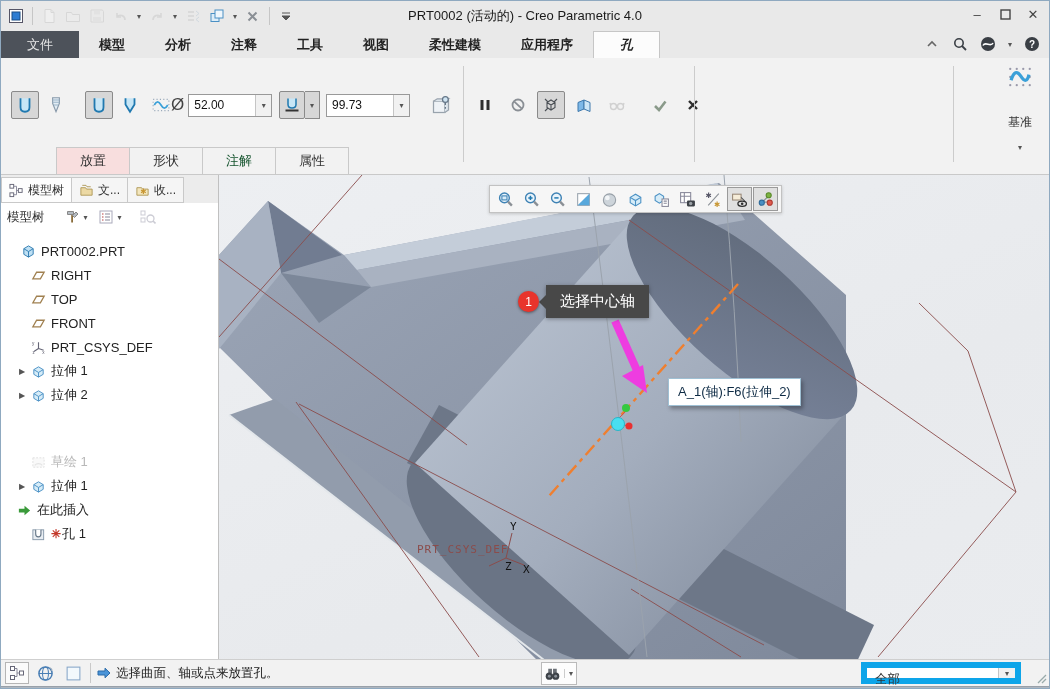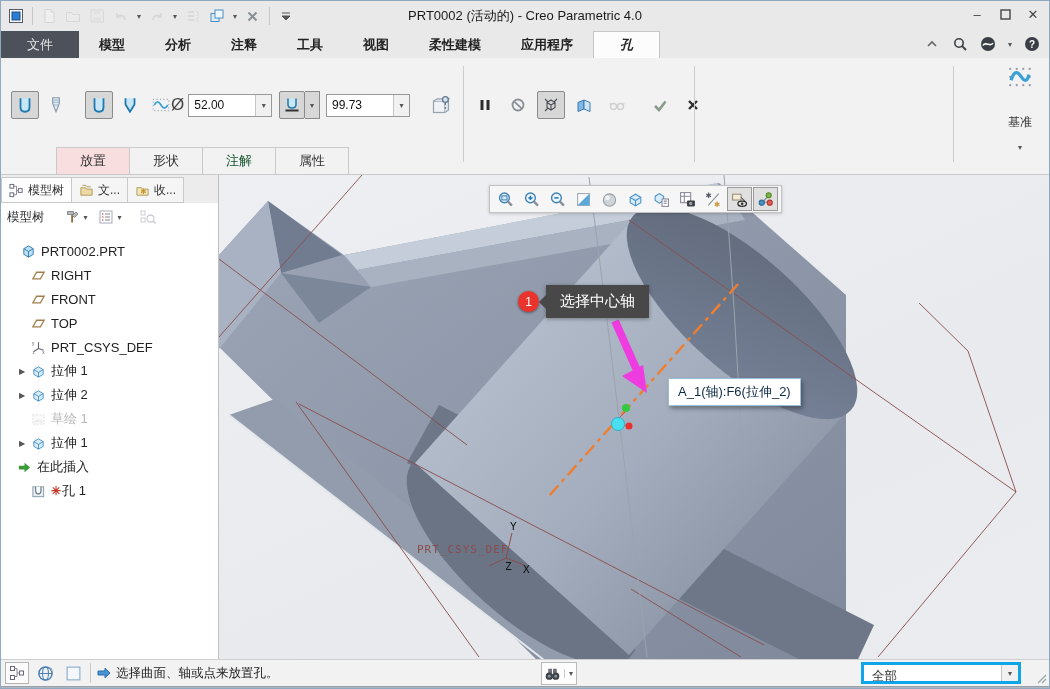--- a/index.html
+++ b/index.html
@@ -75,21 +75,21 @@
   .csys-label{position:absolute;left:198px;top:368px;font-family:"DejaVu Sans Mono",monospace;font-size:11px;color:#8b4c4b;letter-spacing:1px;z-index:2;}
   .axl{position:absolute;font-size:11px;color:#111;z-index:2;font-family:"DejaVu Sans Mono",monospace;}
 
   
   .statusbar{height:27px;background:#f2f2f2;border-top:1px solid #cfcfcf;display:flex;align-items:center;padding:0 4px;position:relative;}
   .sb-btn{width:24px;height:22px;display:flex;align-items:center;justify-content:center;}
   .sb-btn.boxed{border:1px solid #b5b5b5;background:#fbfbfb;}
   .sb-sep{width:1px;height:20px;background:#c9c9c9;margin:0 5px;}
   .sb-msg{font-size:12.5px;color:#222;margin-left:4px;}
   .find-box{position:absolute;left:540px;display:flex;align-items:center;border:1px solid #bbb;background:#fdfdfd;height:23px;padding:0 2px;}
-  .filter-combo{position:absolute;right:28px;display:flex;align-items:stretch;border:3px solid #0ea5e9;background:#fff;height:22px;width:160px;}
+  .filter-combo{position:absolute;right:28px;display:flex;align-items:stretch;border:6px solid #0ea5e9;background:#fff;height:22px;width:160px;}
   .filter-combo .val{flex:1;padding:3px 8px;font-size:12.5px;}
   .filter-combo .dd{width:17px;background:#f1f1f1;border-left:1px solid #c5c5c5;display:flex;align-items:center;justify-content:center;}
   .grip{position:absolute;right:2px;bottom:2px;}
   .winbottom{height:4px;background:#aeb6bf;border-top:1px solid #98a0a9;}
   svg{display:block;}
 </style>
 </head>
 <body>
 
 <div id="app">
@@ -450,30 +450,30 @@
             </span>
             <span>RIGHT</span>
           </div>
           <div class="trow" style="padding-left: 14px;">
             <span class="tw"></span>
             <span class="ticon">
               <svg width="15" height="15" viewBox="0 0 16 16">
                 <path d="M2 11.5l4-7h8l-4 7z" fill="none" stroke="#a08050" stroke-width="1.4"></path>
               </svg>
             </span>
-            <span>FRONT</span>
+            <span>TOP</span>
           </div>
           <div class="trow" style="padding-left: 14px;">
             <span class="tw"></span>
             <span class="ticon">
               <svg width="15" height="15" viewBox="0 0 16 16">
                 <path d="M2 11.5l4-7h8l-4 7z" fill="none" stroke="#a08050" stroke-width="1.4"></path>
               </svg>
             </span>
-            <span>TOP</span>
+            <span>FRONT</span>
           </div>
           <div class="trow" style="padding-left: 14px;">
             <span class="tw"></span>
             <span class="ticon">
               <svg width="15" height="15" viewBox="0 0 16 16">
                 <path d="M8 2.5v6.5M8 9L3.5 12M8 9l5.5 2" fill="none" stroke="#667" stroke-width="1.2"></path>
                 <text x="1" y="5" font-size="5" fill="#556">y</text>
                 <text x="1.5" y="14.5" font-size="5" fill="#556">z</text>
                 <text x="12" y="15" font-size="5" fill="#556">x</text>
               </svg>
@@ -493,21 +493,21 @@
           <div class="trow" style="padding-left: 14px;">
             <span class="tw">▶</span>
             <span class="ticon">
               <svg width="15" height="15" viewBox="0 0 16 16">
                 <path d="M3 6l5-3 5 3v5l-5 3-5-3z" fill="#d6ecf8" stroke="#4a90c4"></path>
                 <path d="M3 6l5 3 5-3M8 9v5" fill="none" stroke="#4a90c4"></path>
               </svg>
             </span>
             <span>拉伸 2</span>
           </div>
-          <div class="trow disabled" style="padding-left: 14px;">
+          <div class="trow disabled" style="padding-left: 14px; margin-top: 43px;">
             <span class="tw"></span>
             <span class="ticon">
               <svg width="15" height="15" viewBox="0 0 16 16">
                 <rect x="2" y="3" width="12" height="10" fill="#f2f2f2" stroke="#bbb" stroke-dasharray="2 1.5"></rect>
                 <path d="M4 11a5 4.5 0 0 1 8 0" fill="none" stroke="#c5c5c5" stroke-width="1.3"></path>
               </svg>
             </span>
             <span>草绘 1</span>
           </div>
           <div class="trow" style="padding-left: 14px;">

